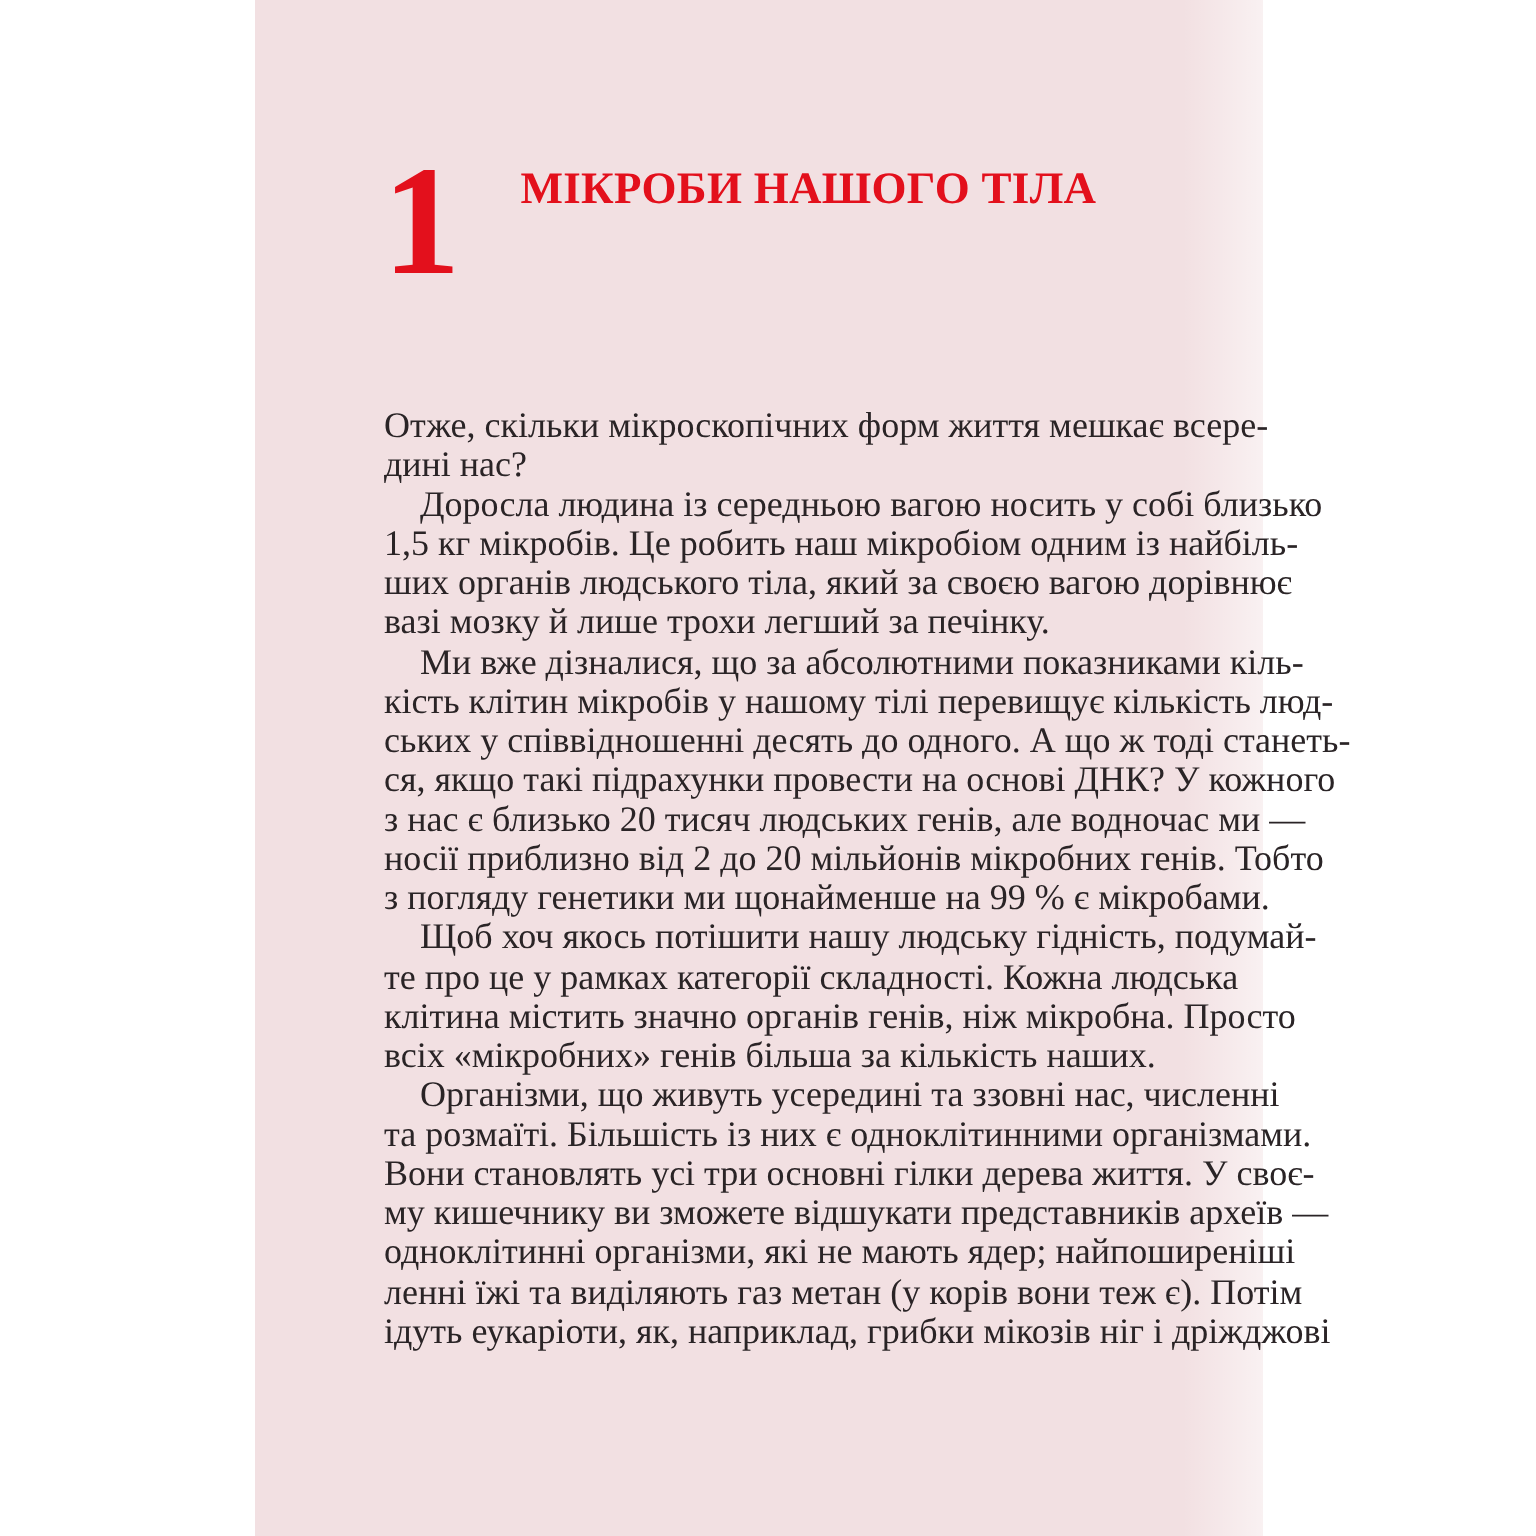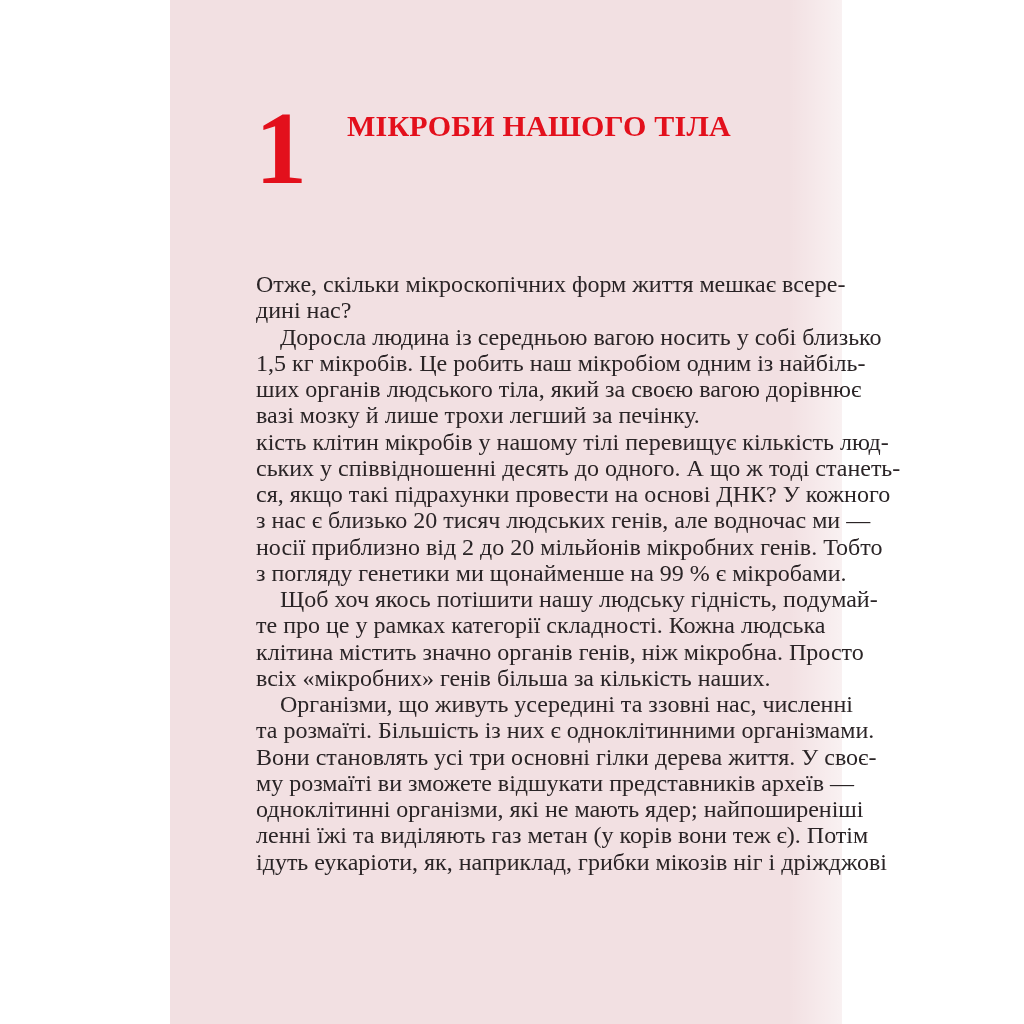--- a/index.html
+++ b/index.html
@@ -71,30 +71,31 @@
 <div class="chapter-number">1</div>
 <h1 class="chapter-title">МІКРОБИ НАШОГО ТІЛА</h1>
 
 <div class="body-text">
   <span class="line">Отже, скільки мікроскопічних форм життя мешкає всере-</span>
   <span class="line">дині нас?</span>
   <span class="line indent">Доросла людина із середньою вагою носить у собі близько</span>
   <span class="line">1,5 кг мікробів. Це робить наш мікробіом одним із найбіль-</span>
   <span class="line">ших органів людського тіла, який за своєю вагою дорівнює</span>
   <span class="line">вазі мозку й лише трохи легший за печінку.</span>
+  <span class="line indent">Ми вже дізналися, що за абсолютними показниками кіль-</span>
   <span class="line">кість клітин мікробів у нашому тілі перевищує кількість люд-</span>
   <span class="line">ських у співвідношенні десять до одного. А що ж тоді станеть-</span>
   <span class="line">ся, якщо такі підрахунки провести на основі ДНК? У кожного</span>
   <span class="line">з нас є близько 20 тисяч людських генів, але водночас ми —</span>
   <span class="line">носії приблизно від 2 до 20 мільйонів мікробних генів. Тобто</span>
   <span class="line">з погляду генетики ми щонайменше на 99 % є мікробами.</span>
   <span class="line indent">Щоб хоч якось потішити нашу людську гідність, подумай-</span>
   <span class="line">те про це у рамках категорії складності. Кожна людська</span>
   <span class="line">клітина містить значно органів генів, ніж мікробна. Просто</span>
   <span class="line">всіх «мікробних» генів більша за кількість наших.</span>
   <span class="line indent">Організми, що живуть усередині та ззовні нас, численні</span>
   <span class="line">та розмаїті. Більшість із них є одноклітинними організмами.</span>
   <span class="line">Вони становлять усі три основні гілки дерева життя. У своє-</span>
-  <span class="line">му розмаїті ви зможете відшукати представників археїв —</span>
+  <span class="line">му кишечнику ви зможете відшукати представників археїв —</span>
   <span class="line">одноклітинні організми, які не мають ядер; найпоширеніші</span>
   <span class="line">ленні їжі та виділяють газ метан (у корів вони теж є). Потім</span>
   <span class="line">ідуть еукаріоти, як, наприклад, грибки мікозів ніг і дріжджові</span>
 </div>
 
 </body></html>

